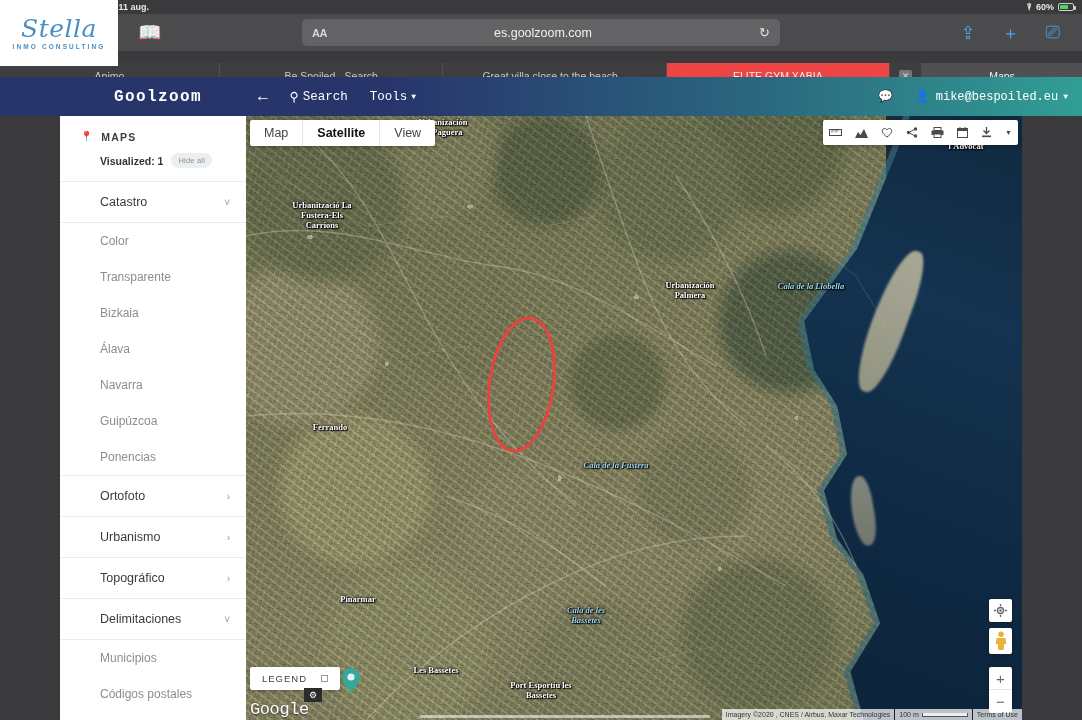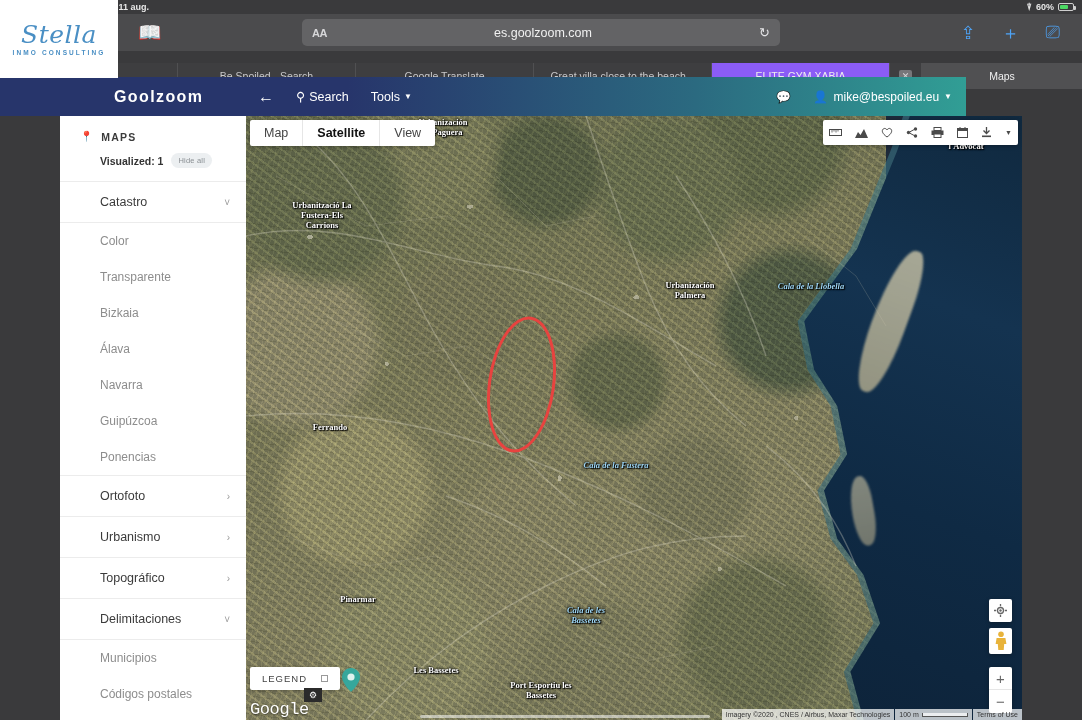--- a/index.html
+++ b/index.html
@@ -44,51 +44,51 @@
   .tabstrip{
     position:absolute; top:51px; left:0; width:1082px; height:26px;
     background:#3e3e40; display:flex; align-items:stretch;margin-top:12px;
   }
   .tab{
     flex:1 1 0; display:flex; align-items:center; justify-content:center;
     color:#c9c9cb; font-size:10.5px; border-right:1px solid #505052;
     position:relative; overflow:hidden; white-space:nowrap;
   }
   .tab.first{ max-width:220px; }
-  .tab.active{ background:#8b5cf6; color:#eee; }
+  .tab.active{ background:#ef4444; color:#eee; }
   .tab.maps{ flex:0 0 160px; background:#505052; color:#f0f0f0; border-right:none; }
   .tab-close{
     flex:0 0 32px; display:flex; align-items:center; justify-content:center;
     background:#3e3e40; border-right:1px solid #505052;
   }
   .tab-close span{
     width:13px;height:13px;background:#77777a;color:#d6d6d8;font-size:9px;
     display:flex;align-items:center;justify-content:center;border-radius:2px;
   }
 
   
   .logo-overlay{
-    position:absolute; top:0; left:0; width:118px; height:78px;
+    position:absolute; top:0; left:0; width:118px; height:66px;
     background:#ffffff; display:flex; flex-direction:column;
     align-items:center; justify-content:center; z-index:40;
   }
   .logo-script{
     font-family:"DejaVu Serif", serif; font-style:italic;
     font-size:25px; color:#4a8fc4; line-height:1;
     letter-spacing:0.5px; margin-bottom:2px;
   }
   .logo-sub{
     font-size:6.5px; letter-spacing:2.1px; color:#4a8fc4; font-weight:700;
   }
 
   
   .app-header{
-    position:absolute; top:77px; left:0; width:966px; height:39px;
+    position:absolute; top:77px; left:0; width:1082px; height:39px;
     background:linear-gradient(90deg,#27356b 0%,#27356b 36%,#2b6a80 72%,#319e95 100%);
-    display:flex; align-items:center; color:#fff; z-index:20;
+    display:flex; align-items:center; color:#fff; z-index:20;font-family:Liberation Mono, monospace;
   }
   .brand{
     position:absolute; left:114px; font-size:16px; font-weight:700;
     letter-spacing:1.4px;
   }
   .hdr-nav{ position:absolute; left:258px; display:flex; align-items:center; gap:22px; }
   .hdr-back{ font-size:16px; }
   .hdr-item{ font-size:12.5px; display:flex; align-items:center; gap:4px; }
   .hdr-right{
     position:absolute; right:14px; display:flex; align-items:center; gap:22px;
@@ -343,23 +343,20 @@
     <span>⎚</span>
   </div>
 </div>
 
 <div class="tabstrip">
   <div class="tab first">
     <span>Apimo</span>
   </div>
   <div class="tab">
     <span>Be Spoiled - Search</span>
-  </div>
-  <div class="tab">
-    <span>Google Translate</span>
   </div>
   <div class="tab">
     <span>Great villa close to the beach...</span>
   </div>
   <div class="tab active">
     <span>ELITE GYM XABIA</span>
   </div>
   <div class="tab-close">
     <span>✕</span>
   </div>

